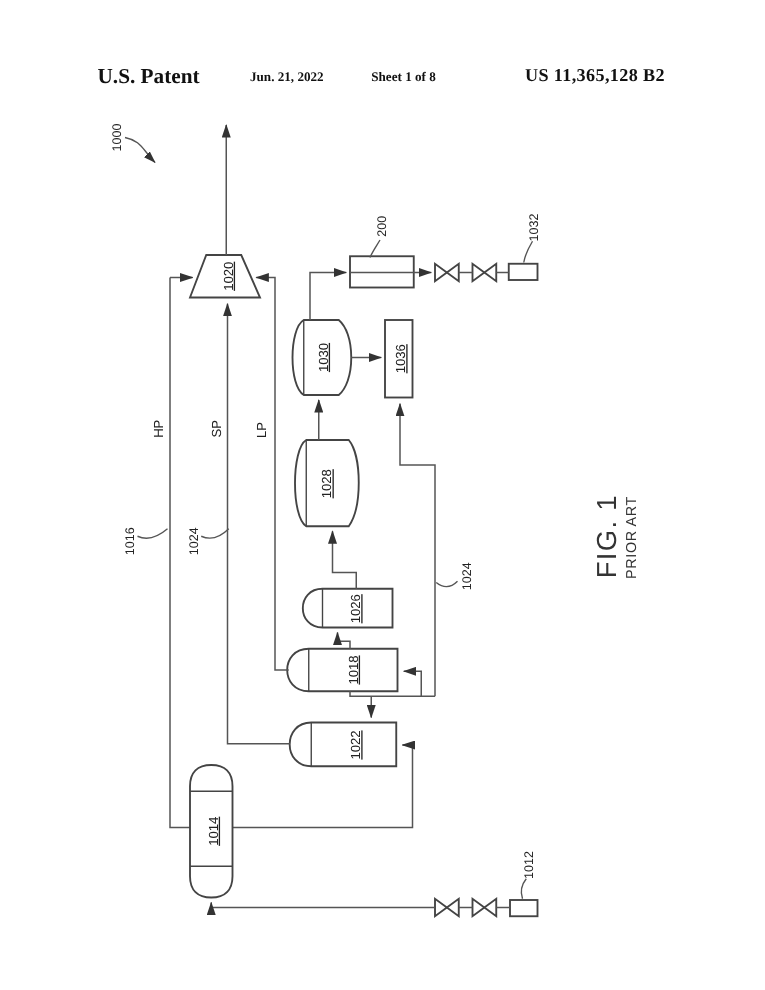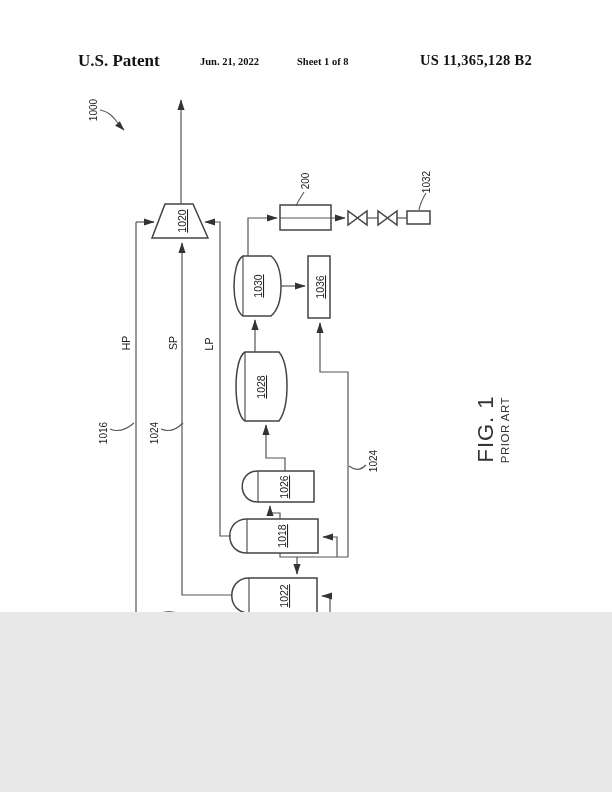--- a/index.html
+++ b/index.html
@@ -1,17 +1,17 @@
 <!DOCTYPE html>
 <html><head>
 <meta charset="utf-8">
 <style>
   html,body{margin:0;padding:0;background:#e8e8e8;}
   .sheet{
-    width:612px;height:612px;margin:0 auto;background:#ffffff;
+    width:612px;height:792px;margin:0 auto;background:#ffffff;
     position:relative;overflow:hidden;
   }
   svg{display:block}
   .hdr-title{font-family:"Liberation Serif",serif;font-weight:bold;font-size:17px;fill:#111;}
   .hdr-small{font-family:"Liberation Serif",serif;font-weight:bold;font-size:10.5px;fill:#111;}
   .hdr-patno{font-family:"Liberation Serif",serif;font-weight:bold;font-size:14.5px;fill:#111;letter-spacing:.3px;}
   .lbl{font-family:"Liberation Sans",sans-serif;font-size:10.5px;fill:#222;text-anchor:middle;}
   .lbl-sm{font-family:"Liberation Sans",sans-serif;font-size:10px;fill:#222;text-anchor:middle;}
   .u{text-decoration:underline;}
   .fig-big{font-family:"Liberation Sans",sans-serif;font-size:22px;fill:#333;text-anchor:middle;letter-spacing:1px;}

